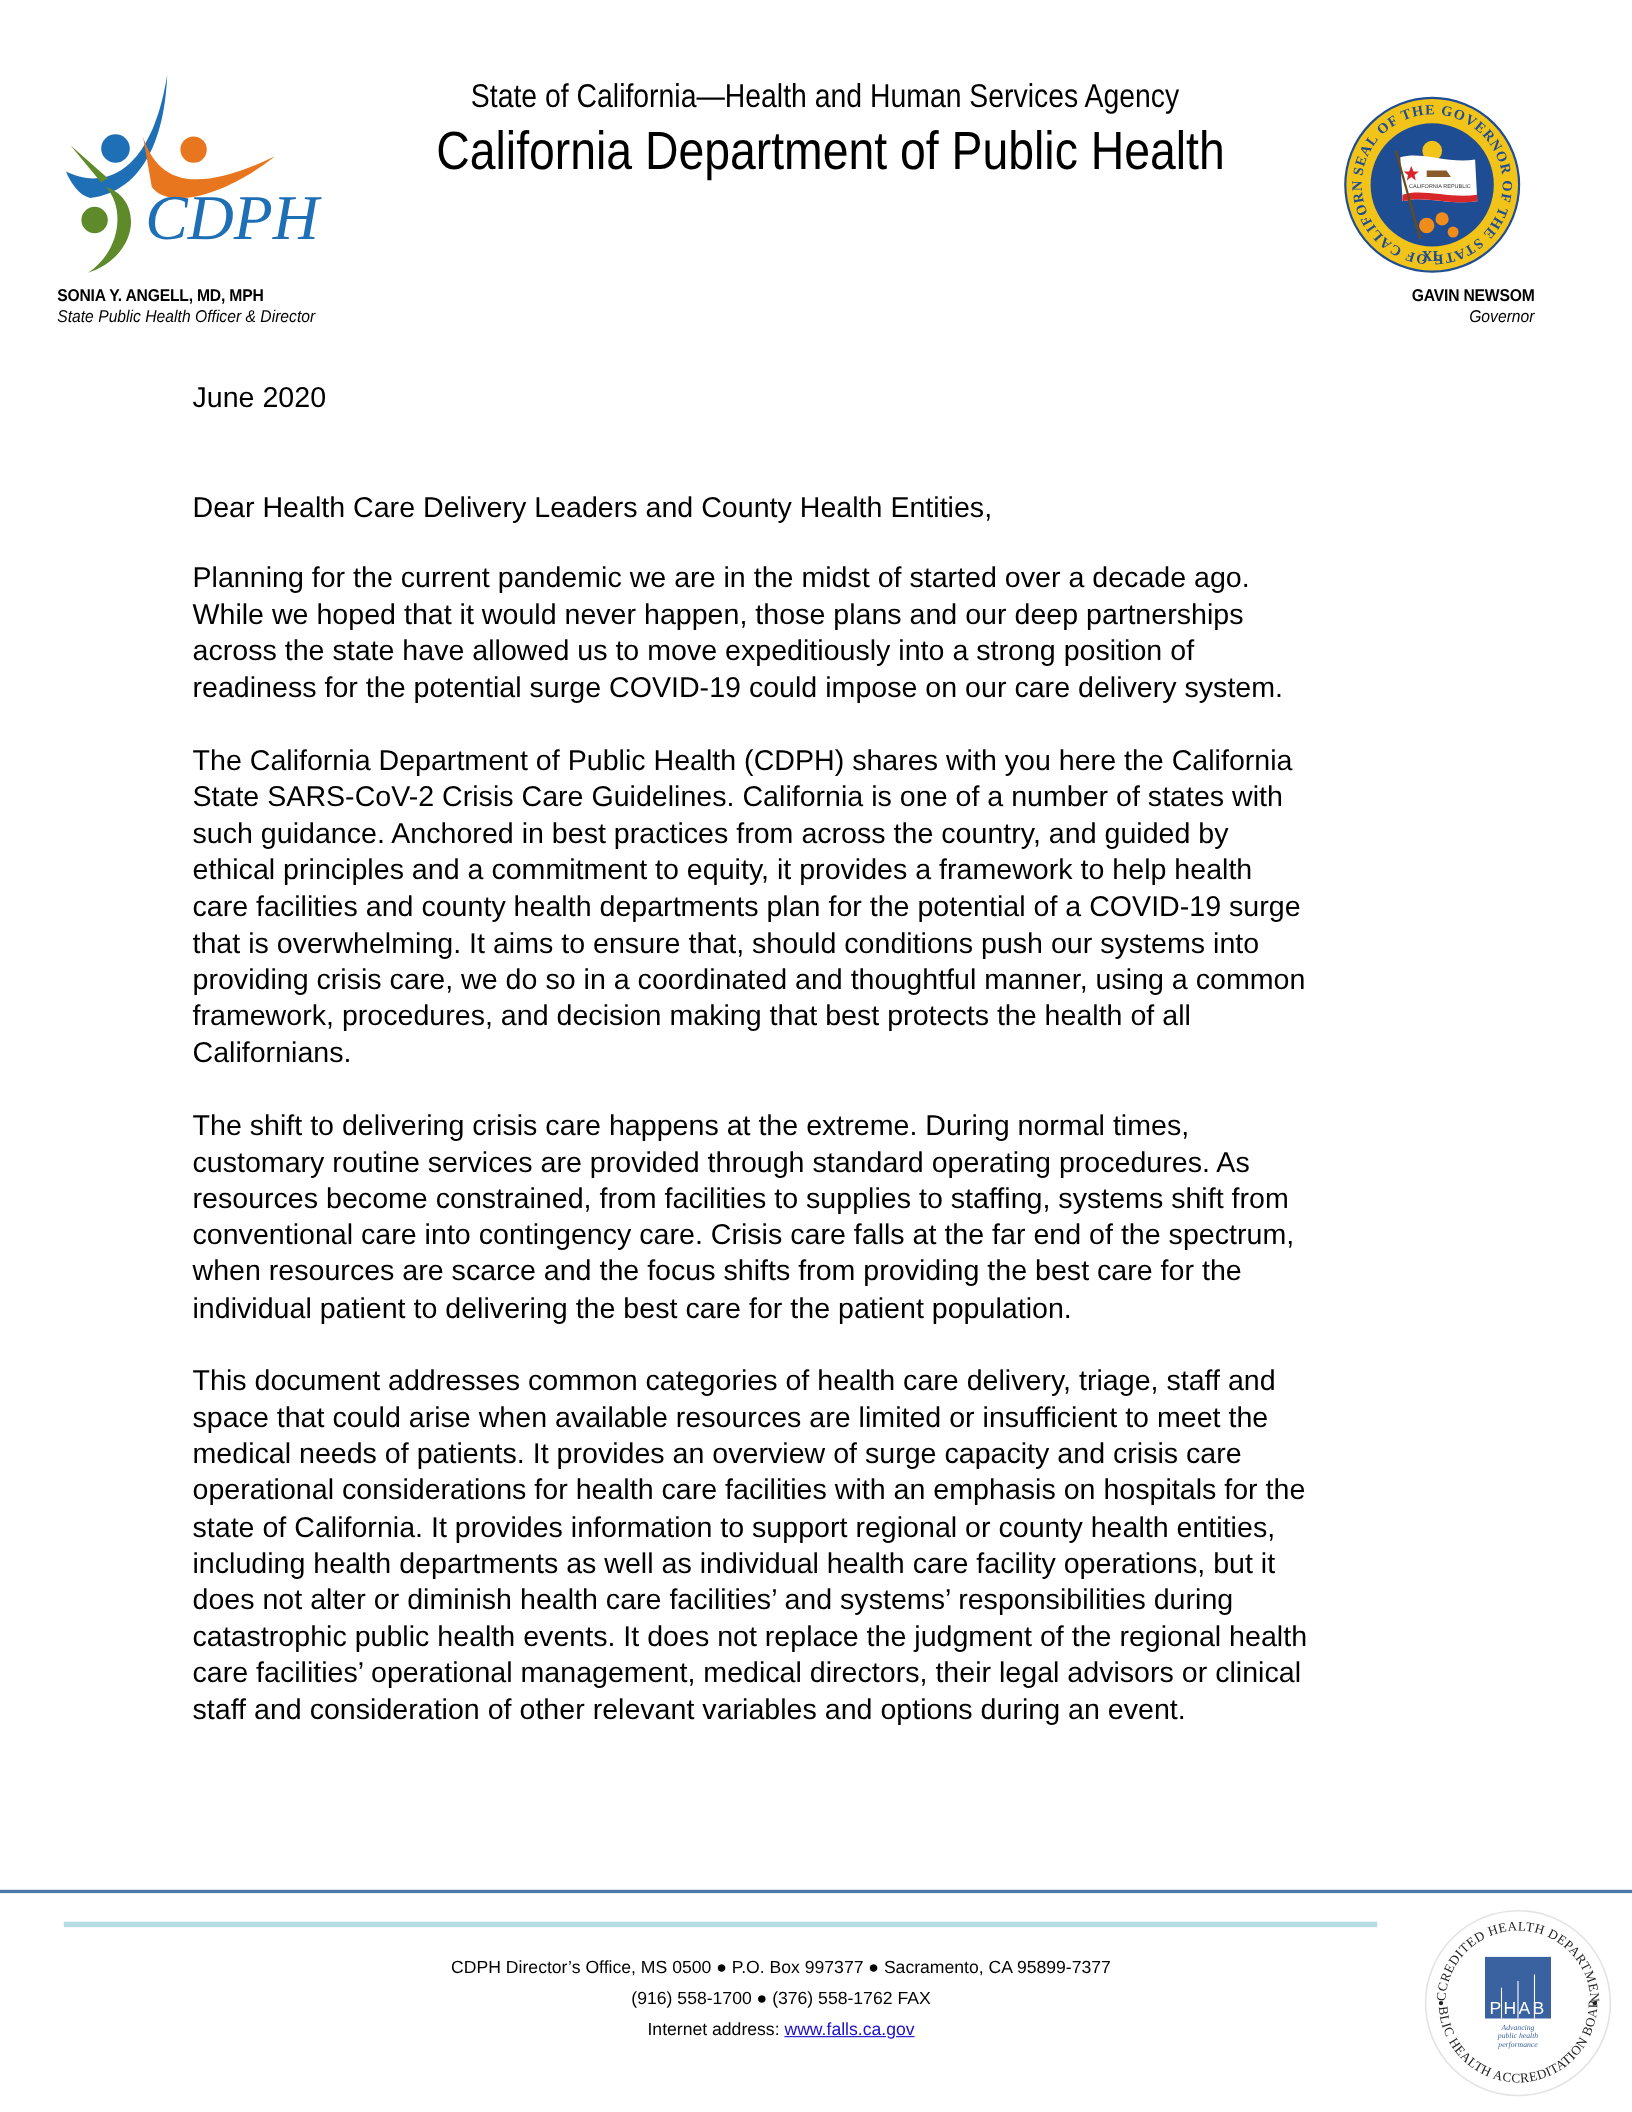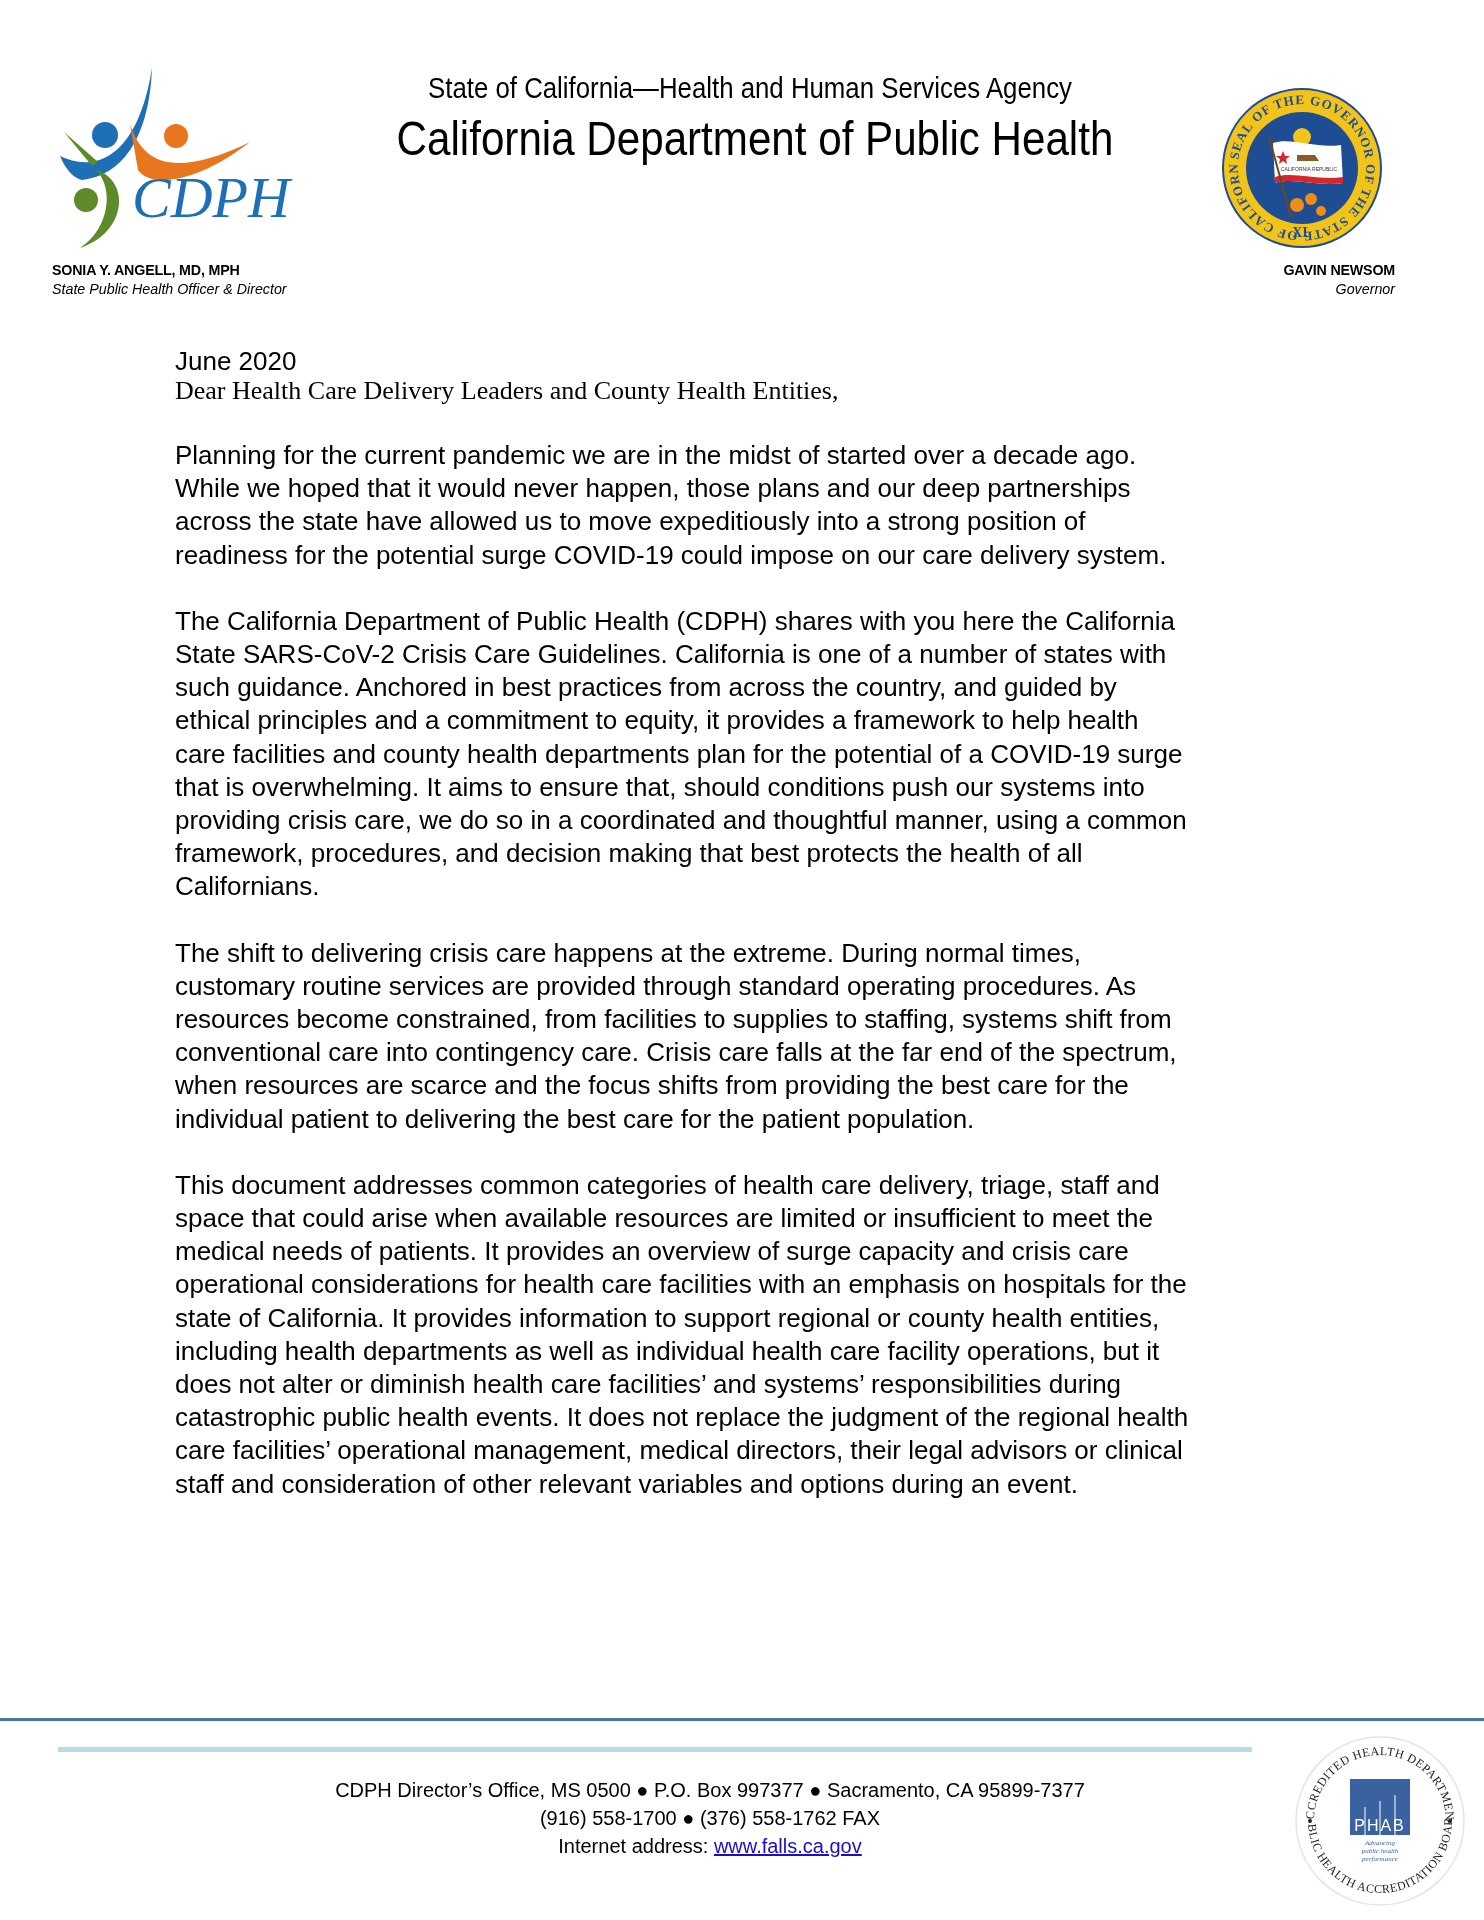--- a/index.html
+++ b/index.html
@@ -17,27 +17,27 @@
 
     #agency-line { left: 360px; top: 70px; width: 780px; text-align: center; font-size: 30px; line-height: 36px; transform: scaleX(0.86); }
     #dept-line { left: 300px; top: 108px; width: 910px; text-align: center; font-size: 49px; line-height: 60px; transform: scaleX(0.86); }
 
     #governor-seal { left: 1221px; top: 87px; width: 162px; height: 162px; }
     #governor-block { left: 1180px; top: 260px; width: 224px; text-align: right; }
 
     
     #letter { left: 175px; top: 346px; width: 1160px; }
     .date { font-size: 26px; line-height: 30px; }
-    .salutation { font-size: 26px; line-height: 30px; font-family: Liberation Serif, serif; }
+    .salutation { margin-top: 70px; font-size: 26px; line-height: 30px; }
     .para { margin-top: 33px; font-size: 26px; line-height: 33.2px; white-space: pre-line; }
 
     
     #rule-top { left: 0; top: 1718px; width: 1484px; height: 3px; background: #4a78a8; }
     #rule-bottom { left: 58px; top: 1747px; width: 1194px; height: 5px; background: #b6dce4; }
-    #footer-text { left: 220px; top: 1776px; width: 980px; text-align: center; font-size: 20px; line-height: 28px; }
+    #footer-text { left: 220px; top: 1776px; width: 980px; text-align: center; font-size: 16px; line-height: 28px; }
     .link { color: #1a0dcc; text-decoration: underline; }
     #phab-seal { left: 1294px; top: 1735px; width: 172px; height: 172px; }
   </style>
 </head>
 <body>
 
 <div id="cdph-logo" class="abs">
   <svg width="250" height="190" viewBox="0 0 250 190">
 
     <circle cx="53" cy="73" r="13" fill="#1f6fb6"></circle>

